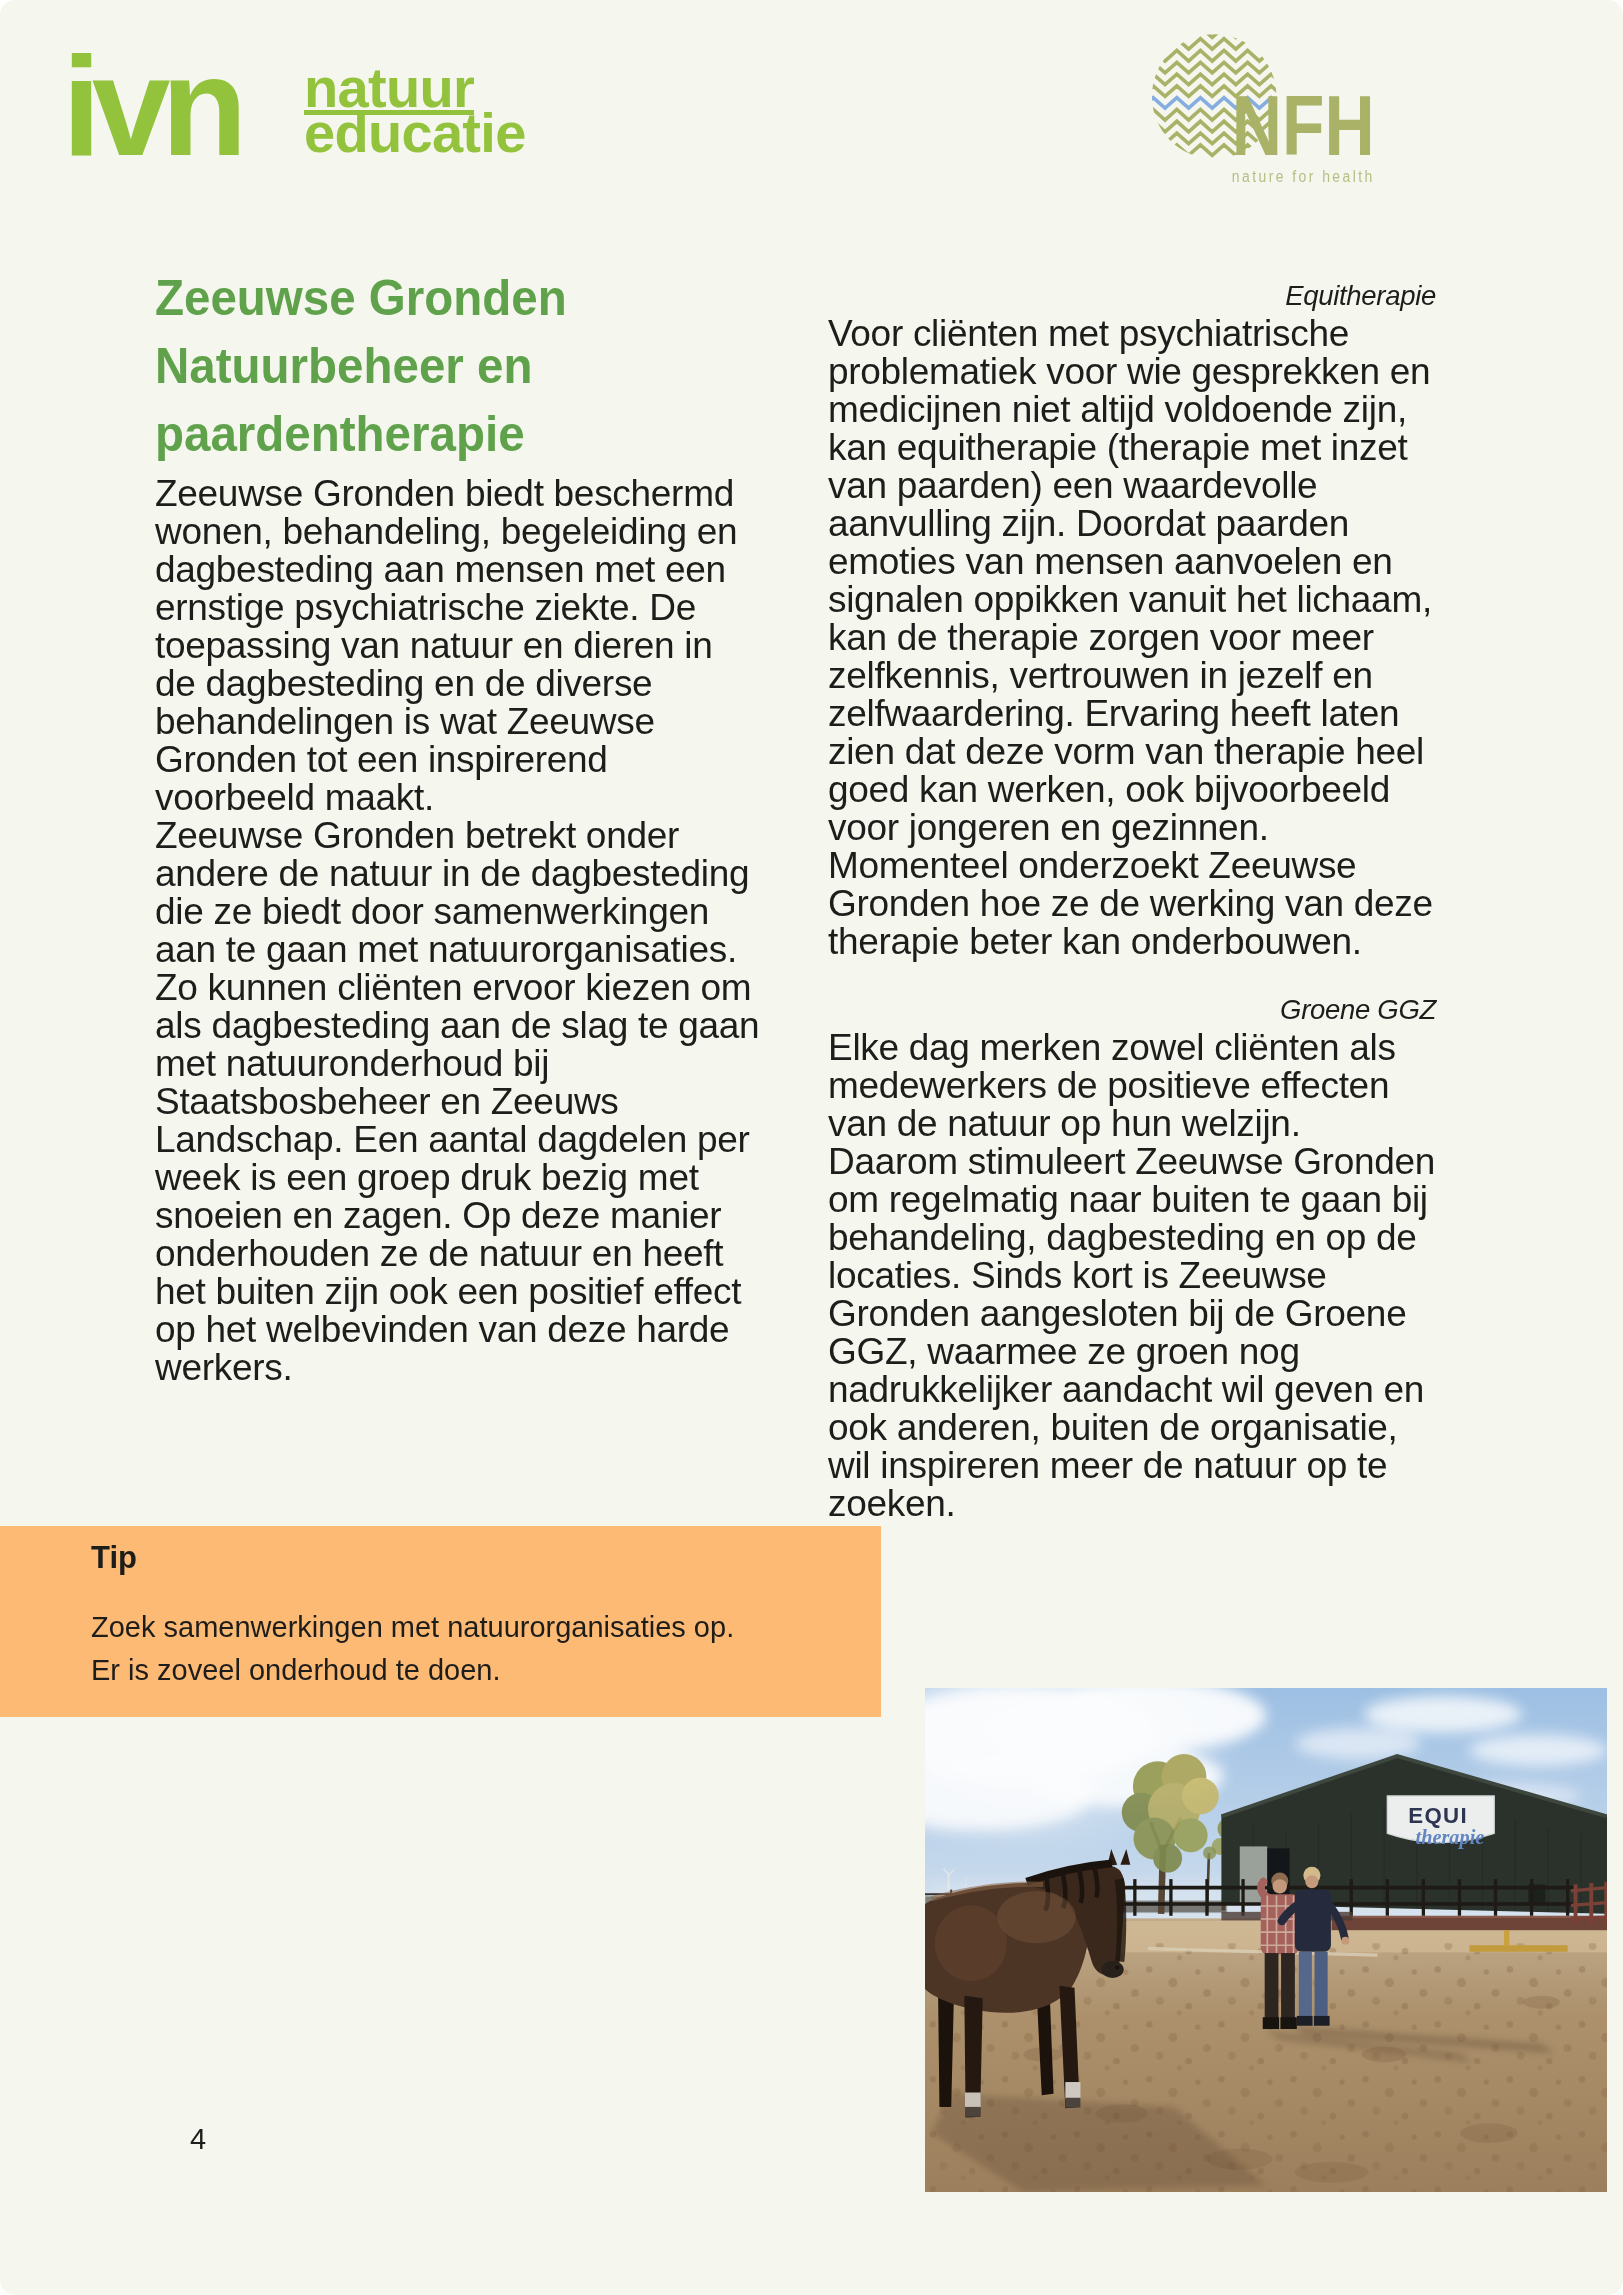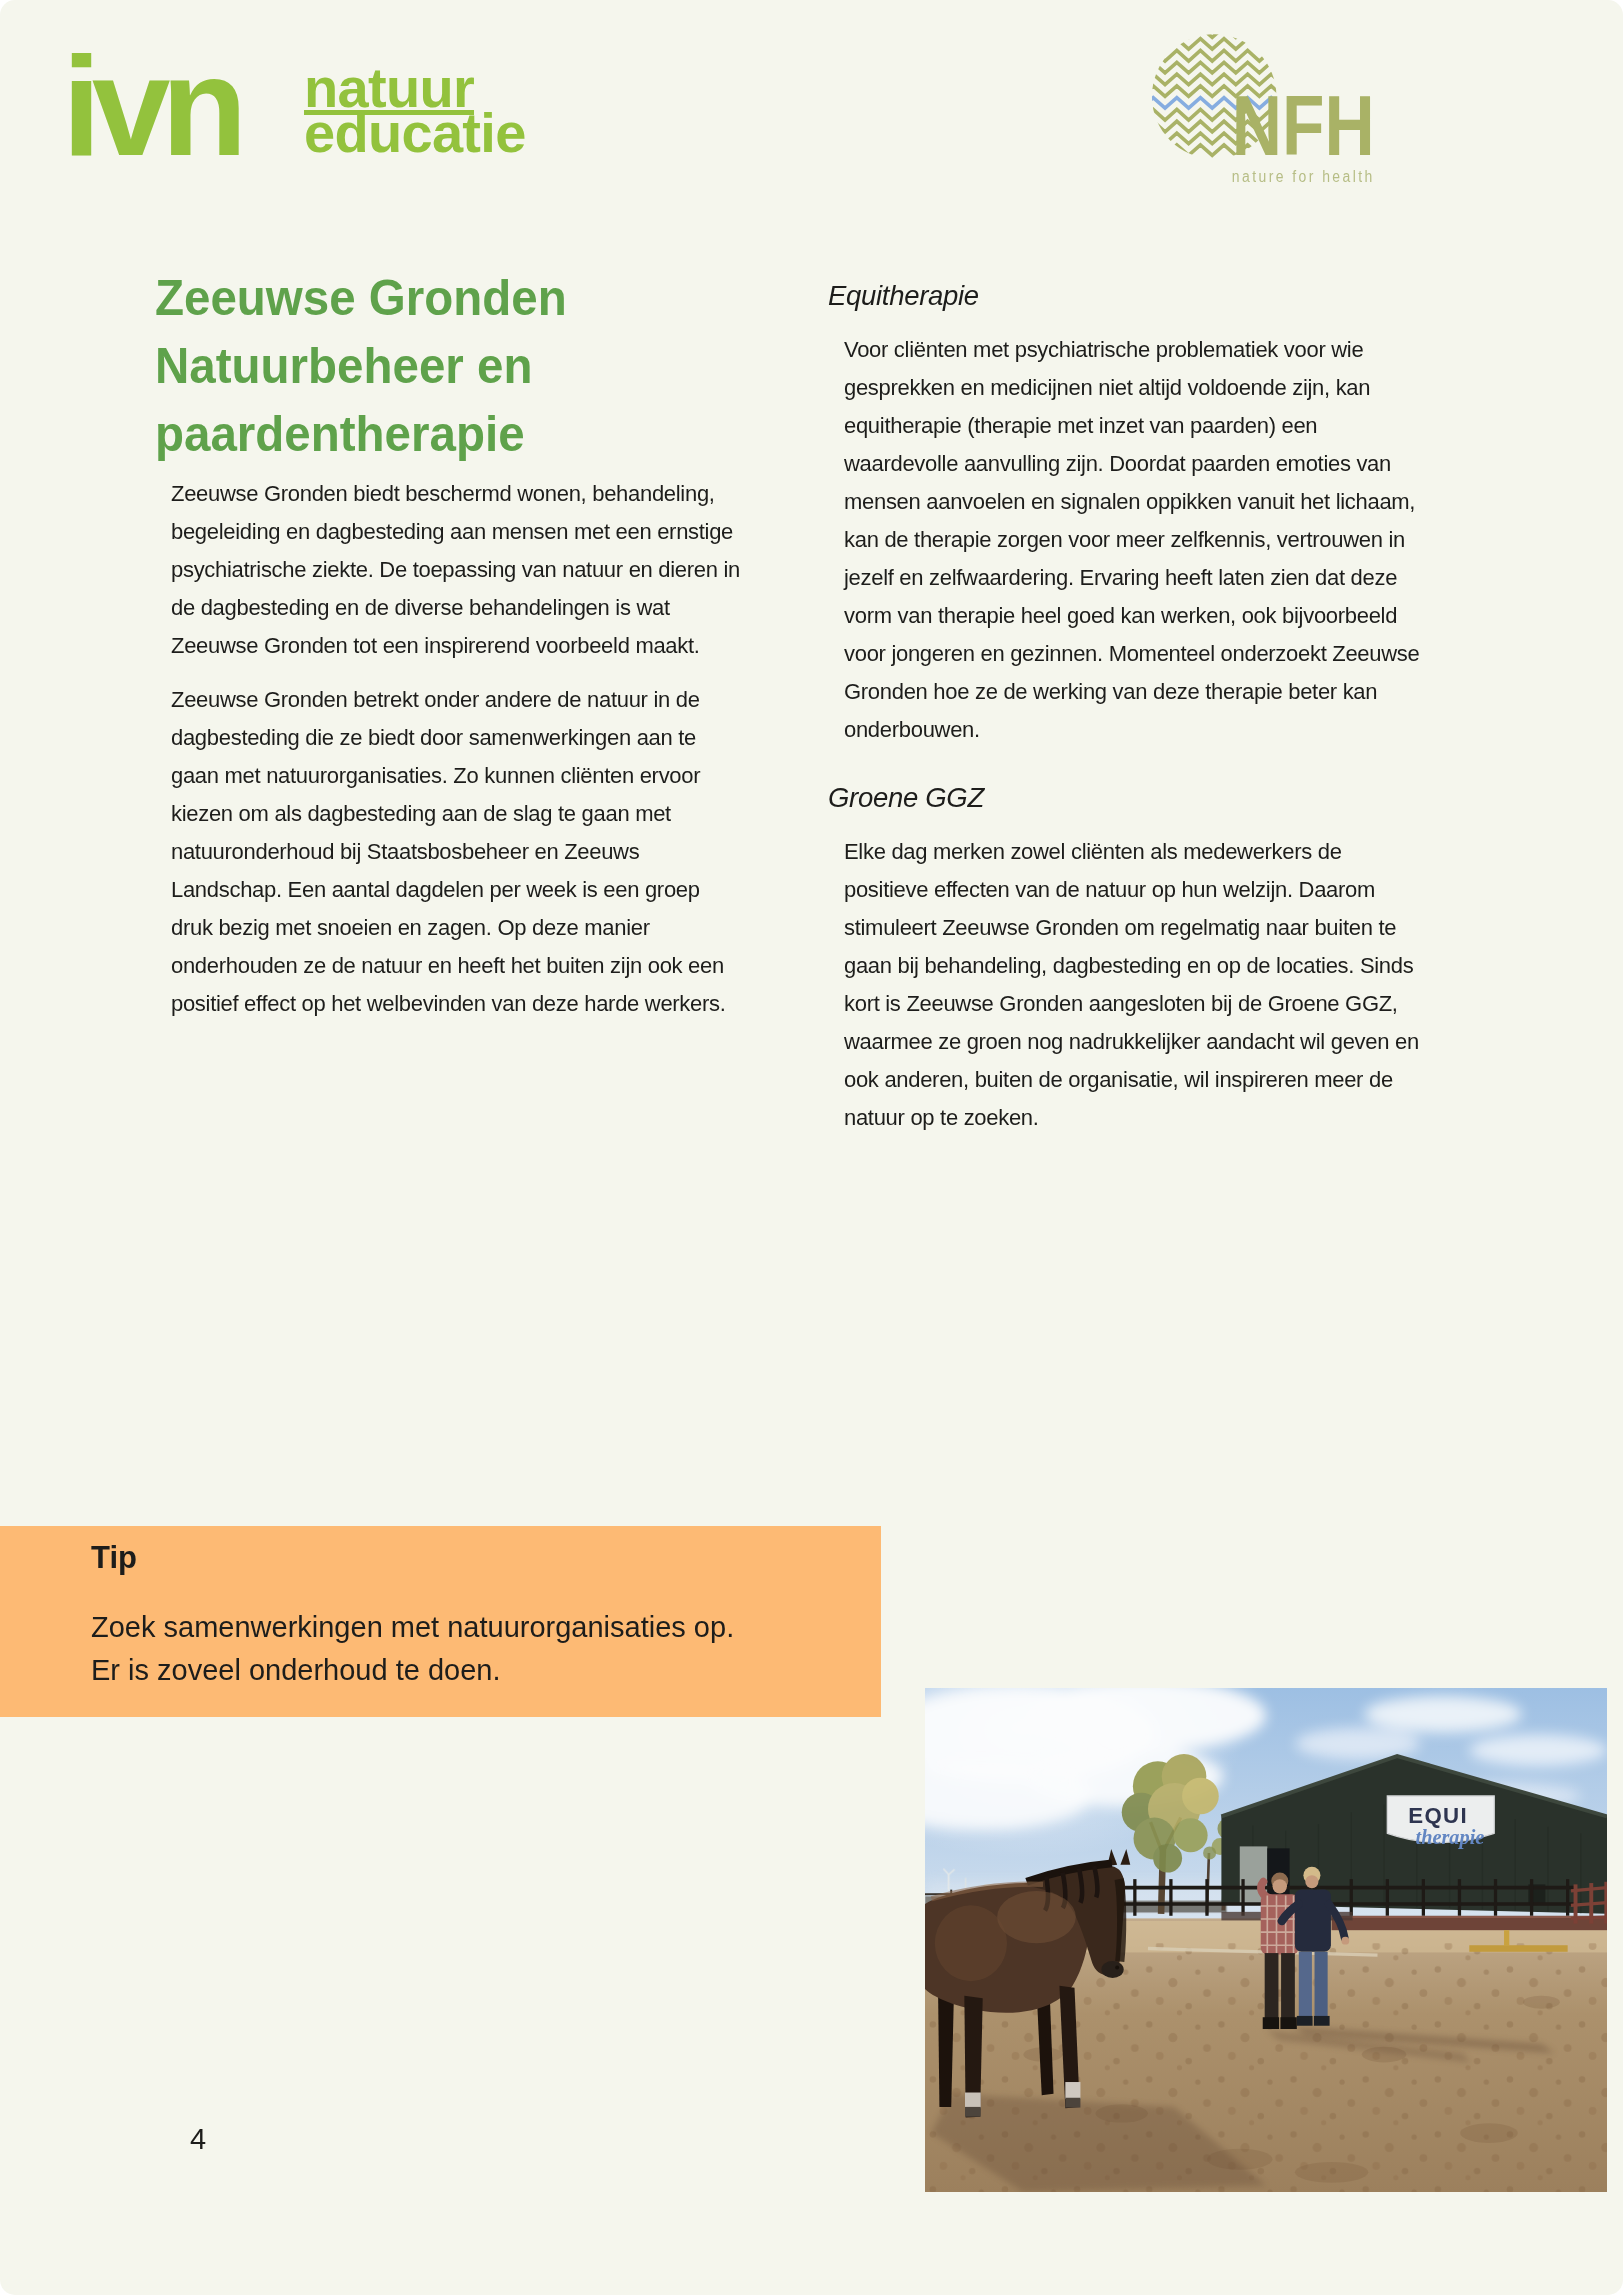--- a/index.html
+++ b/index.html
@@ -12,23 +12,23 @@
             color:#93c23d;letter-spacing:-9.2px;}
   .ivn-tag1{position:absolute;left:242px;top:60px;font-size:56px;font-weight:700;color:#93c23d;letter-spacing:-0.7px;line-height:1;text-decoration:underline;}
   .ivn-tag2{position:absolute;left:242px;top:105px;font-size:56px;font-weight:700;color:#93c23d;letter-spacing:-0.7px;line-height:1;}
   .nfh-logo{position:absolute;left:1148px;top:23px;width:249px;height:170px;}
 
   
   .col-left{position:absolute;left:155px;top:264px;width:608px;}
   .col-right{position:absolute;left:828px;top:277px;width:608px;}
   .title-line{font-size:50px;line-height:68px;font-weight:700;color:#5fa24b;
               transform:scaleX(.95);transform-origin:0 0;white-space:nowrap;}
-  .body-text{font-size:22px;line-height:38px;letter-spacing:-0.3px;margin:16px;}
+  .body-text{font-size:37px;line-height:38px;letter-spacing:-0.3px;margin:0;}
   .intro{margin-top:6.5px;}
-  .sec-head{font-size:27.5px;line-height:38px;font-style:italic;letter-spacing:-0.3px;margin:30px 0 0 0;}
+  .sec-head{font-size:27.5px;line-height:38px;font-style:italic;letter-spacing:-0.3px;margin:30px 0 0 0;text-align:right;}
   .sec-head.first{margin-top:0;}
 
   
   .tip-box{position:absolute;left:0;top:1526px;width:881px;height:191px;background:#fdba74;}
   .tip-title{position:absolute;left:91px;top:14.4px;font-size:31px;font-weight:700;}
   .tip-line1{position:absolute;left:91px;top:80px;font-size:29px;line-height:43px;}
   .tip-line2{position:absolute;left:91px;top:123px;font-size:29px;line-height:43px;}
 
   
   .photo{position:absolute;left:925px;top:1652px;width:682px;height:504px;margin-top:36px;}

